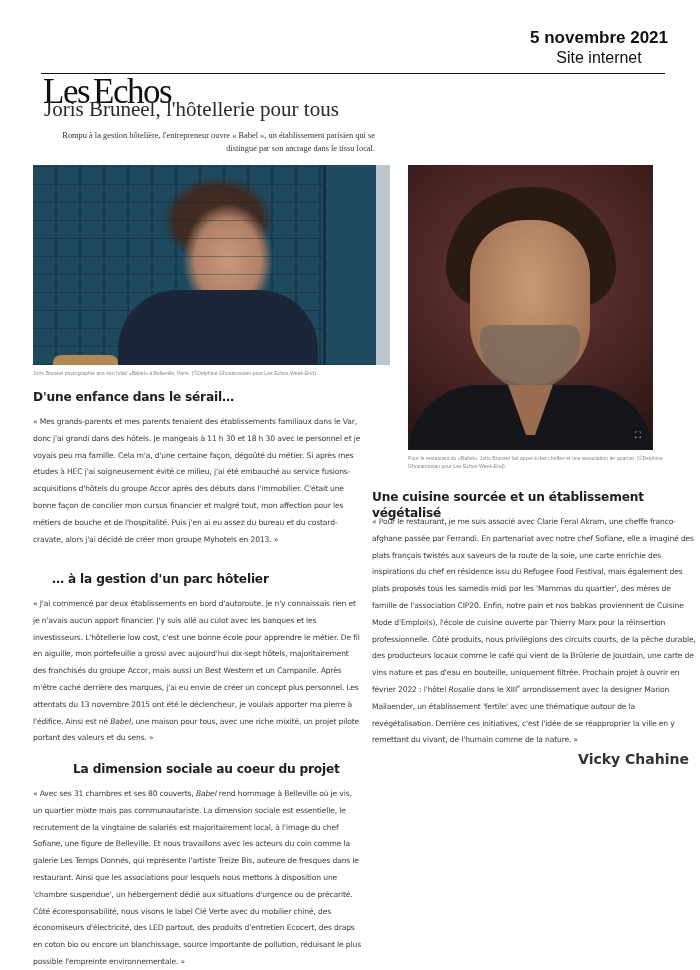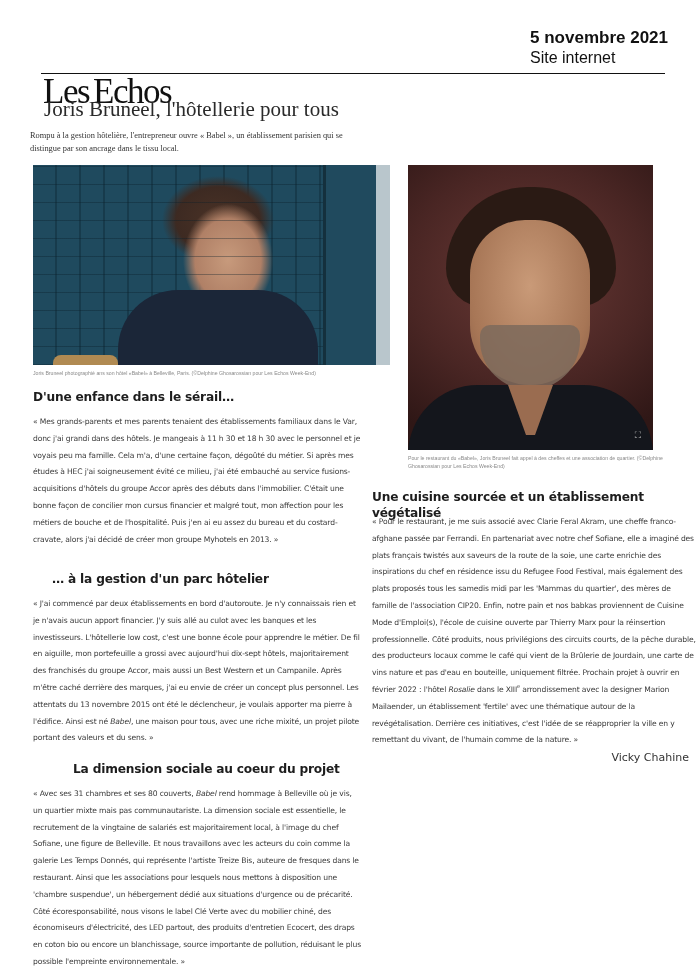--- a/index.html
+++ b/index.html
@@ -1,26 +1,26 @@
 <!DOCTYPE html>
 <html><head>
 <meta charset="utf-8">
 <style>
   html, body { margin: 0; padding: 0; background: #ffffff; }
   body { width: 700px; height: 970px; position: relative; overflow: hidden; font-family: "Liberation Sans", sans-serif; color: #222; }
 
   .masthead-logo { position: absolute; left: 43px; top: 30px; font-family: "Liberation Serif", serif; font-size: 35px; letter-spacing: -1.5px; color: #111; line-height: 1; margin-top: 44px; }
   .masthead-logo .w2 { margin-left: 4px; }
-  .masthead-date { position: absolute; right: 32px; top: 28px; text-align: left; color: #111; }
+  .masthead-date { position: absolute; right: 32px; top: 28px; text-align: center; color: #111; }
   .masthead-date .date { font-family: "Liberation Sans", sans-serif; font-weight: bold; font-size: 17px; line-height: 20px; }
   .masthead-date .source { font-family: Liberation Sans, sans-serif; font-size: 16px; line-height: 20px; }
   .masthead-rule { position: absolute; left: 41px; top: 73px; width: 624px; height: 1px; background: #111; }
 
   .headline { position: absolute; left: 44px; top: 96px; font-family: "Liberation Serif", serif; font-size: 21px; color: #2a2a2a; line-height: 26px; }
-  .chapo { position: absolute; left: 30px; top: 129px; width: 345px; text-align: left; font-family: "Liberation Serif", serif; font-size: 8.4px; line-height: 13px; color: #333; }
+  .chapo { position: absolute; left: 30px; top: 129px; width: 345px; text-align: right; font-family: "Liberation Serif", serif; font-size: 8.4px; line-height: 13px; color: #333; }
 
   .photo { position: absolute; overflow: hidden; }
   .photo-left { left: 33px; top: 165px; width: 357px; height: 200px;
     background:
       radial-gradient(ellipse 60px 75px at 195px 95px, #c79a7c 0%, #b08066 55%, rgba(176,128,102,0) 75%),
       radial-gradient(ellipse 70px 55px at 185px 55px, #4a3226 0%, #3d2a22 60%, rgba(61,42,34,0) 80%),
       linear-gradient(180deg, rgba(0,0,0,0) 0%, rgba(0,0,0,0) 100%),
       repeating-linear-gradient(90deg, #1f4a5e 0px, #1f4a5e 22px, #173b4c 22px, #173b4c 24px),
       #1e4658; }
   .photo-left .shirt { position: absolute; left: 85px; top: 125px; width: 200px; height: 90px; background: #1b2638; border-radius: 60px 60px 0 0; }
@@ -47,21 +47,21 @@
 
   .s1-title { left: 33px; top: 389px; }
   .s1-body { left: 33px; top: 414px; width: 330px; }
   .s2-title { left: 33px; top: 571px; margin-left: 19px; }
   .s2-body { left: 33px; top: 596px; width: 330px; }
   .s3-title { left: 33px; top: 761px; margin-left: 40px; }
   .s3-body { left: 33px; top: 786px; width: 330px; }
   .s4-title { left: 372px; top: 489px; }
   .s4-body { left: 372px; top: 514px; width: 325px; }
 
-  .author { position: absolute; right: 11px; top: 751px; font-family: "DejaVu Sans", sans-serif; font-weight: normal; font-size: 11px; color: #333; }
+  .author { position: absolute; right: 11px; top: 751px; font-family: "DejaVu Sans", sans-serif; font-weight: bold; font-size: 14px; color: #333; }
   em { font-style: italic; }
   sup { font-size: 5px; vertical-align: super; line-height: 0; }
 </style>
 </head>
 <body>
 
 <div class="masthead-logo"><span>Les</span><span class="w2">Echos</span></div>
 <div class="masthead-date">
   <div class="date">5 novembre 2021</div>
   <div class="source">Site internet</div>

